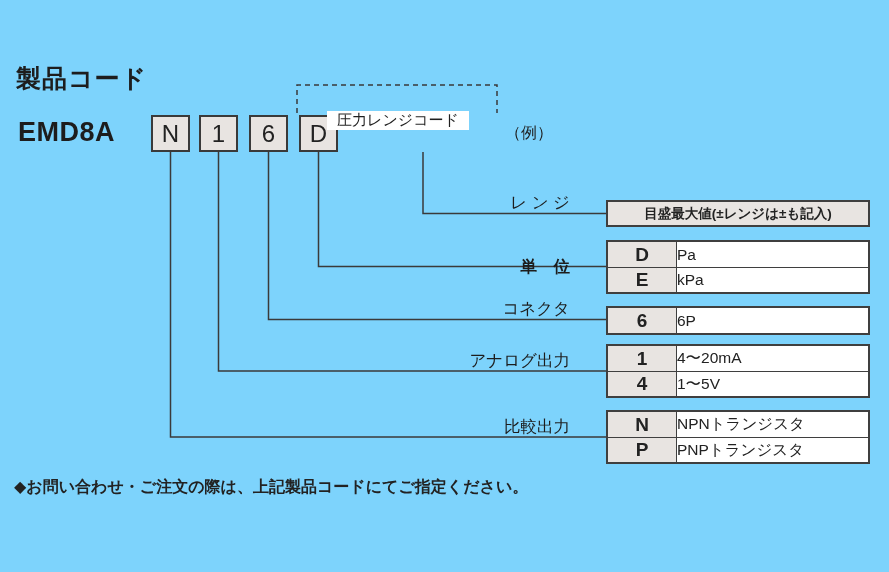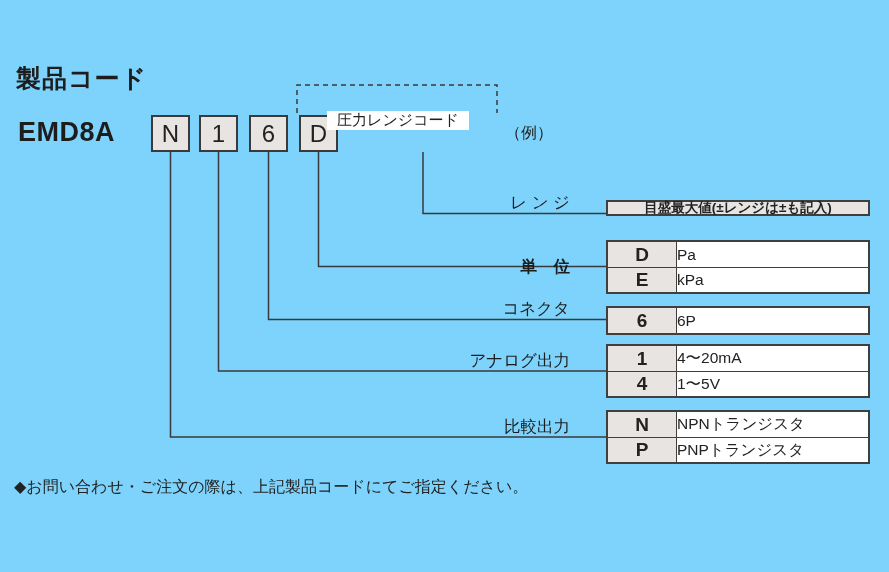--- a/index.html
+++ b/index.html
@@ -97,36 +97,37 @@
   }
   .tbl .c2 {
     flex: 1;
     display: flex;
     align-items: center;
     font-size: 15.5px;
     color: #222;
   }
   .note-box {
     left: 606px; top: 200px;
-    width: 264px; height: 16px;
+    width: 264px; height: 27px;
     box-sizing: border-box;
     background: #e8e4e1;
     border: 2px solid #3f3f3f;
     display: flex;
     align-items: center;
     justify-content: center;
     font-size: 13.5px;
     font-weight: 600;
     color: #222;
     z-index: 2;
   }
   .footer-note {
     left: 14px; top: 477px;
     font-size: 16px;
     color: #222;
+    font-weight: bold;
   }
 </style>
 </head>
 <body>
 
 <div class="stage">
 
   <svg class="lines" width="889" height="572">
 
     <path d="M297,113 L297,85 L497,85 L497,113" fill="none" stroke="#3a3a3a" stroke-width="1.5" stroke-dasharray="5,4"></path>

